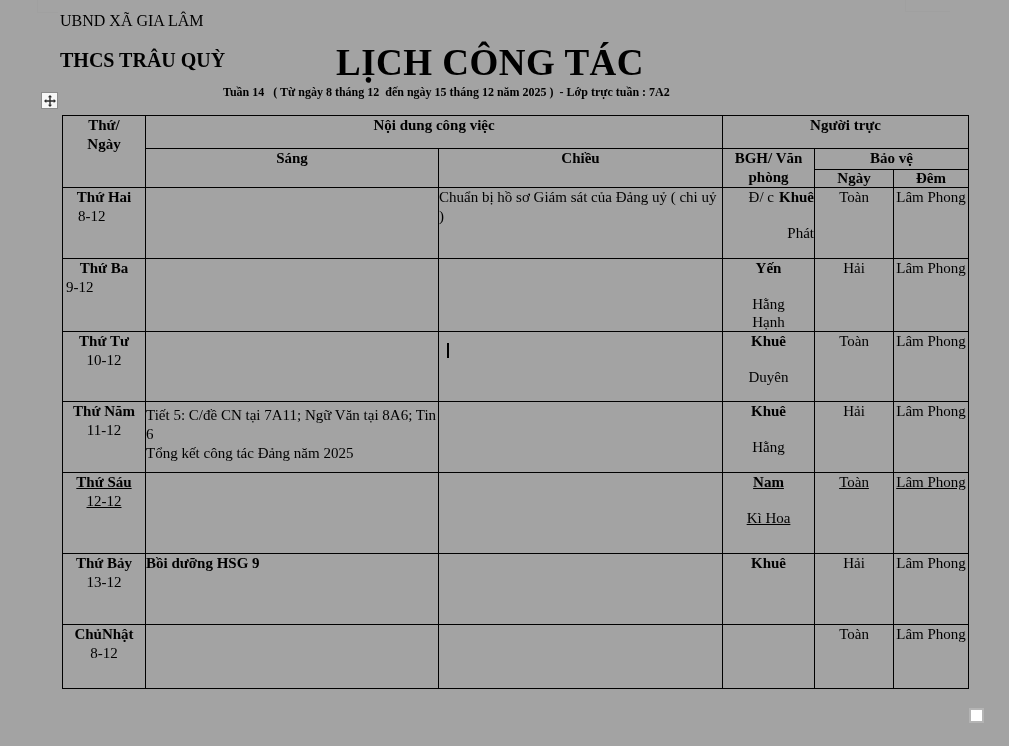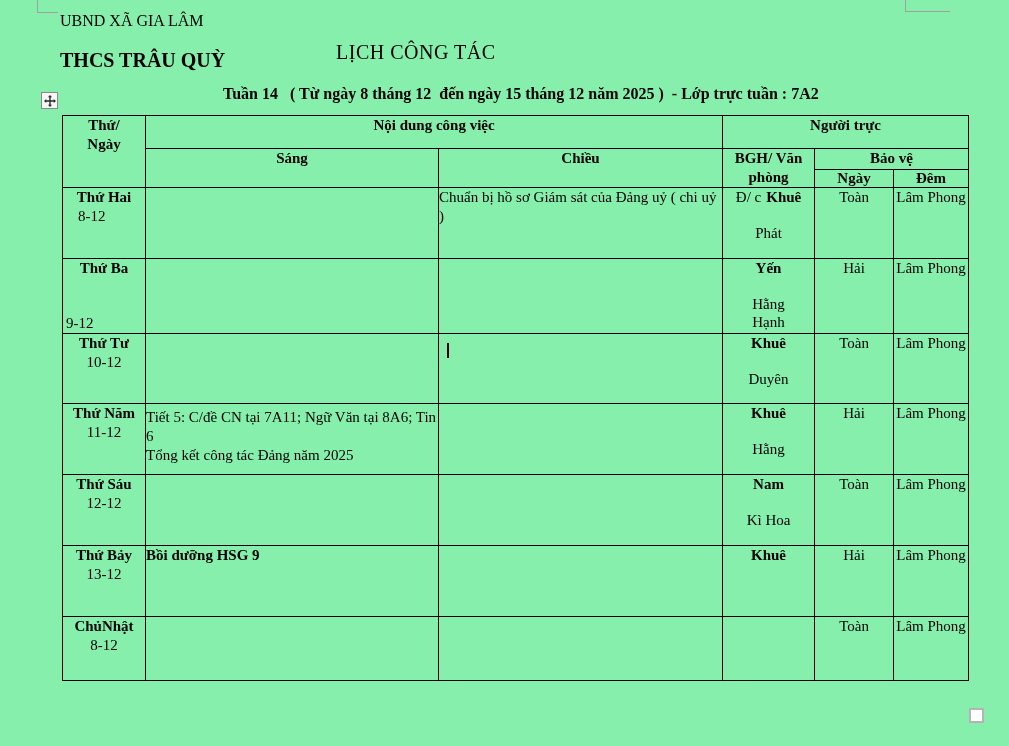--- a/index.html
+++ b/index.html
@@ -1,53 +1,53 @@
 <!DOCTYPE html>
 <html><head>
 <meta charset="utf-8">
 <style>
   html,body{margin:0;padding:0;background:#fff;}
-  #page{position:relative;width:1009px;height:746px;background:#86efac;overflow:hidden;
+  #page{position:relative;width:1009px;height:746px;background:#a3a3a3;overflow:hidden;
         font-family:"Liberation Serif","DejaVu Serif",serif;color:#000;}
   
   .org1{position:absolute;left:60px;top:12px;font-size:16px;}
   .org2{position:absolute;left:60px;top:49px;font-size:20px;font-weight:bold;}
-  .doc-title{position:absolute;left:336px;top:41px;font-size:20px;font-weight:normal;letter-spacing:.5px;}
-  .doc-subtitle{position:absolute;left:223px;top:85px;font-size:16px;font-weight:bold;white-space:pre;}
+  .doc-title{position:absolute;left:336px;top:41px;font-size:37px;font-weight:bold;letter-spacing:.5px;}
+  .doc-subtitle{position:absolute;left:223px;top:85px;font-size:12px;font-weight:bold;white-space:pre;}
   
   .crop{position:absolute;background:#a0a0a0;}
   
   .move-handle{position:absolute;left:41px;top:92px;width:17px;height:17px;border:1px solid #8a8a8a;
                background:#f7f7f7;display:flex;align-items:center;justify-content:center;box-sizing:border-box;}
   
   .resize-handle{position:absolute;left:969px;top:708px;width:15px;height:15px;border:2px solid #b4b4b4;
                  background:#fff;box-sizing:border-box;}
   
   table.sched{position:absolute;left:62px;top:115px;width:906px;border-collapse:collapse;table-layout:fixed;}
   table.sched td{border:1.5px solid #000;padding:0;vertical-align:top;font-size:15px;line-height:19px;
                  overflow:hidden;}
   tr.hA{height:33px;} tr.hB{height:20px;} tr.hC{height:17px;}
   tr.r0{height:71px;} tr.r1{height:70px;} tr.r2{height:70px;} tr.r3{height:71px;}
-  tr.r4{height:71px;} tr.r5{height:71px;} tr.r6{height:64px;}
+  tr.r4{height:81px;text-decoration:underline;} tr.r5{height:71px;} tr.r6{height:64px;}
   .hdr{font-weight:bold;text-align:center;margin-left:16px;}
   .va-mid{vertical-align:middle;}
   .va-bot{vertical-align:bottom;}
   .pt1{padding-top:1px;}
   .day-cell{text-align:center;vertical-align:middle;}
   .day-cell.top{vertical-align:top;padding-top:0;}
   .dname{font-weight:bold;}
   .date-left15{text-align:left;padding-left:15px;}
-  .date-left4{text-align:left;padding-left:3px;margin-top:36px;}
+  .date-left4{text-align:left;padding-left:3px;}
   .work-cell{text-align:left;padding:2px 7px 0 7px;}
   .work-cell.pt4{padding-top:4px;margin-top:40px;}
   .bold{font-weight:bold;}
   .duty-cell{text-align:center;}
   .line{height:18px;line-height:18px;}
   .ml4{margin-left:5px;}
-  .pt2{padding-top:2px;} .pt18{padding-top:18px;} .pt20{padding-top:20px;} .pt38{padding-top:38px;}
+  .pt2{padding-top:2px;} .pt18{padding-top:18px;text-align:right;} .pt20{padding-top:20px;} .pt38{padding-top:38px;}
   .g-cell{text-align:center;}
   .text-cursor{position:absolute;left:447px;top:343px;width:1.5px;height:15px;background:#000;}
 </style>
 </head>
 <body>
 
 <div id="page">
 
   <div class="crop" style="left:37px;top:0;width:1px;height:13px;"></div>
   <div class="crop" style="left:37px;top:12px;width:21px;height:1px;"></div>

